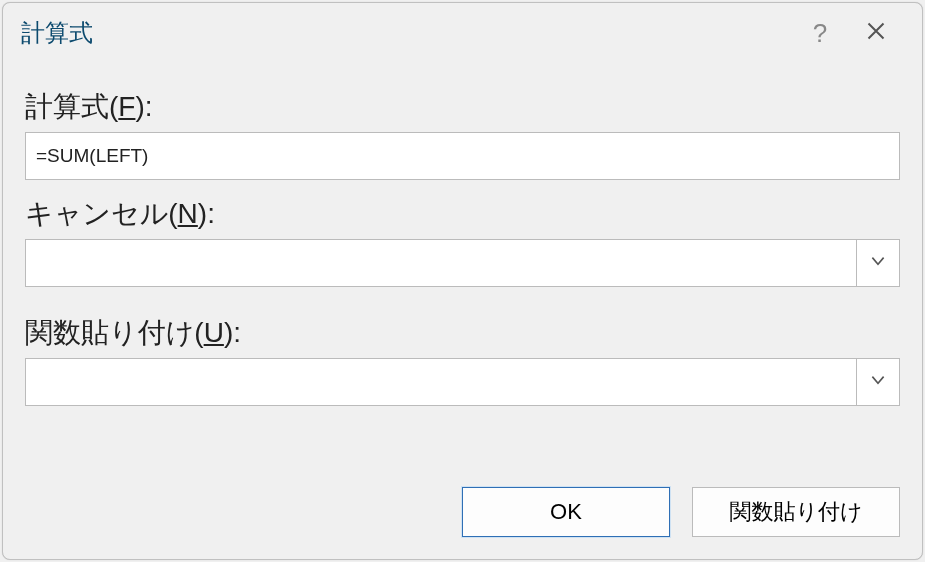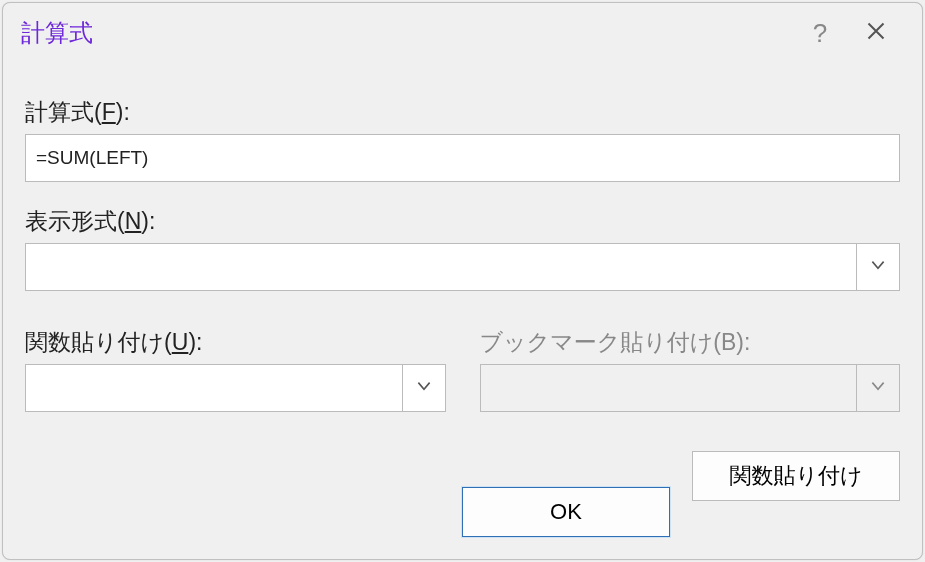--- a/index.html
+++ b/index.html
@@ -22,45 +22,45 @@
       box-shadow: 0 0 1px rgba(0,0,0,0.2);
     }
     .titlebar {
       display: flex;
       align-items: center;
       padding: 12px 18px 8px 18px;
       height: 56px;
     }
     .title {
       font-size: 24px;
-      color: #6d28d9;
+      color: #0c4a6e;
       flex: 1;
     }
     .titlebar-btn {
       width: 56px;
       height: 44px;
       display: flex;
       align-items: center;
       justify-content: center;
       color: #666;
       cursor: pointer;
     }
     .help-icon { font-size: 26px; color: #888; }
     .close-icon svg { width: 20px; height: 20px; }
     .content {
       padding: 14px 22px 0 22px;
       flex: 1;
       display: flex;
       flex-direction: column;
     }
     .field-label {
-      font-size: 23px;
+      font-size: 28px;
       color: #222;
       margin-bottom: 6px;
-      margin-top: 24px;
+      margin-top: 15px;
     }
     .field-label.disabled { color: #888; }
     .underline { text-decoration: underline; }
     .text-input {
       width: 100%;
       height: 48px;
       border: 1px solid #bbb;
       background: #fff;
       font-size: 19px;
       padding: 0 10px;
@@ -115,21 +115,20 @@
       font-size: 22px;
       font-family: inherit;
       cursor: pointer;
       display: flex;
       align-items: center;
       justify-content: center;
     }
     .btn.primary {
       border: 1.5px solid #2f6fb5;
       outline: 1px solid #cfe2f3;
-      margin-top: 36px;
     }
   </style>
 </head>
 <body>
 
 <div class="dialog">
 
   <div class="titlebar">
     <div class="title">計算式</div>
     <div class="titlebar-btn">
@@ -145,21 +144,21 @@
   </div>
 
   <div class="content">
 
     <div class="field-label">
       <span>計算式(</span><span class="underline">F</span><span>):</span>
     </div>
     <input class="text-input" type="text" value="=SUM(LEFT)" style="">
 
     <div class="field-label">
-      <span>表示形式(</span><span class="underline">N</span><span>):</span>
+      <span>キャンセル(</span><span class="underline">N</span><span>):</span>
     </div>
     <div class="combo">
       <input class="combo-input" type="text" value="" style="">
       <div class="combo-btn">
         <span class="chevron">
           <svg viewBox="0 0 16 16">
               <path d="M3 5 L8 11 L13 5" stroke="#555" stroke-width="1.4" fill="none"></path>
             </svg>
         </span>
       </div>
@@ -175,33 +174,20 @@
           <div class="combo-btn">
             <span class="chevron">
               <svg viewBox="0 0 16 16">
                   <path d="M3 5 L8 11 L13 5" stroke="#555" stroke-width="1.4" fill="none"></path>
                 </svg>
             </span>
           </div>
         </div>
       </div>
 
-      <div class="col">
-        <div class="field-label disabled">ブックマーク貼り付け(B):</div>
-        <div class="combo disabled">
-          <input class="combo-input" type="text" disabled="" value="" style="">
-          <div class="combo-btn">
-            <span class="chevron">
-              <svg viewBox="0 0 16 16">
-                  <path d="M3 5 L8 11 L13 5" stroke="#888" stroke-width="1.4" fill="none"></path>
-                </svg>
-            </span>
-          </div>
-        </div>
-      </div>
     </div>
 
   </div>
 
   <div class="footer">
     <button class="btn primary">OK</button>
     <button class="btn">関数貼り付け</button>
   </div>
 
 </div>

